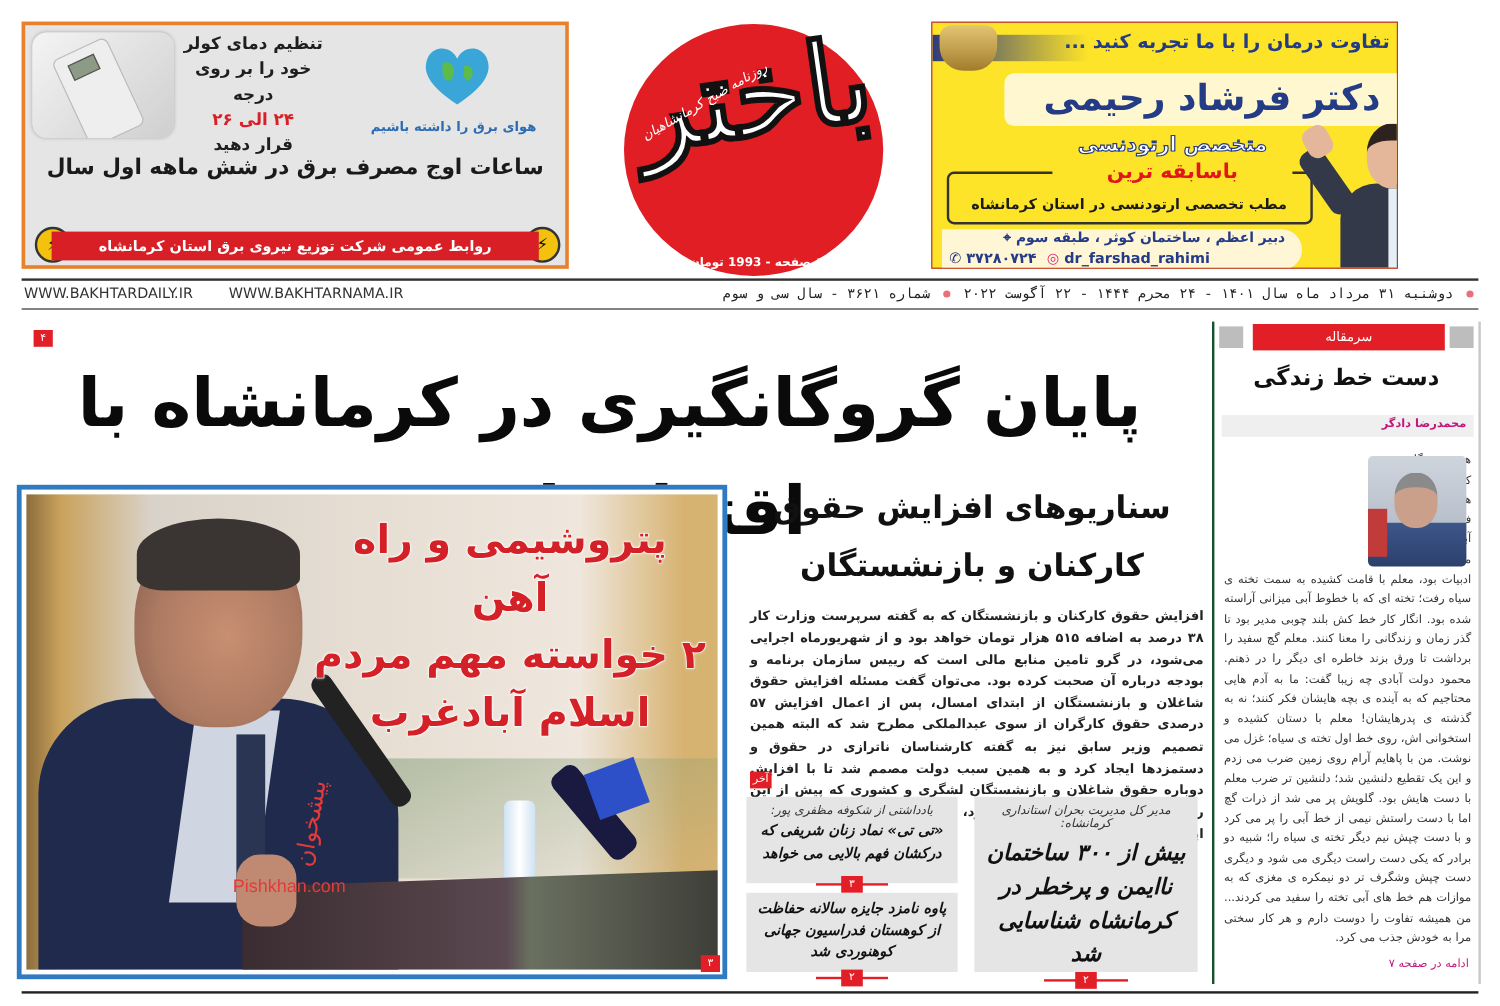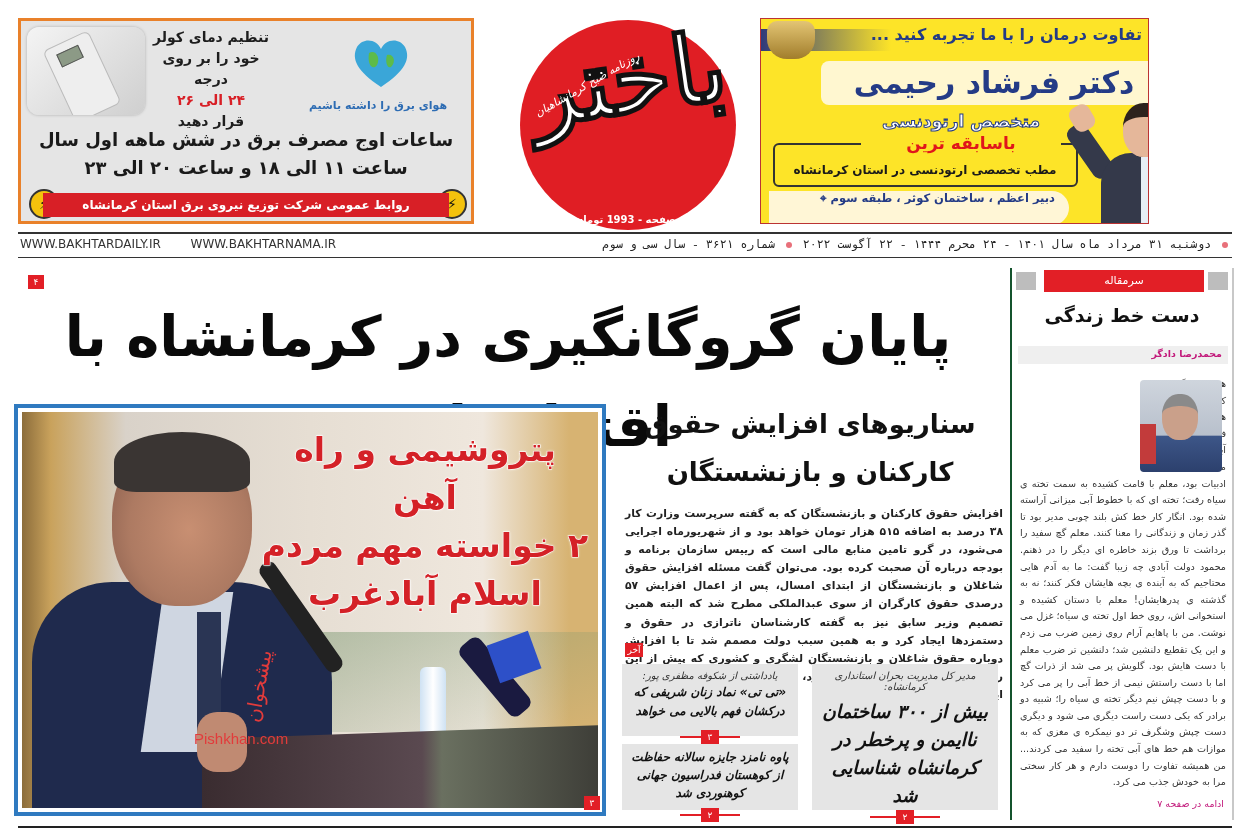--- a/index.html
+++ b/index.html
@@ -16,21 +16,21 @@
   #ad-left .cooler { position:absolute; left:130px; top:6px; width:120px; text-align:center; font-weight:bold; font-size:14px; line-height:21px; color:#1e1e1e; }
   #ad-left .cooler .red { color:#d81f26; }
   #ad-left .heart { position:absolute; left:330px; top:14px; width:60px; height:54px; }
   #ad-left .slogan { position:absolute; left:262px; top:78px; width:190px; text-align:center; font-size:11px; font-weight:bold; color:#2d6cb3; }
   #ad-left .peak1 { position:absolute; left:0; top:108px; width:450px; text-align:center; font-weight:bold; font-size:18px; color:#1a1a1a; }
   #ad-left .peak2 { position:absolute; left:0; top:136px; width:450px; text-align:center; font-weight:bold; font-size:18px; color:#1a1a1a; }
   #ad-left .footer { position:absolute; left:22px; top:172px; width:406px; height:24px; background:#d81f26; color:#fff; font-size:12px; font-weight:bold; text-align:center; line-height:24px; }
   #ad-left .logo-c { position:absolute; top:168px; width:30px; height:30px; border-radius:50%; background:#f4c20d; border:2px solid #333; font-size:14px; text-align:center; line-height:26px; font-weight:bold; }
 
   
-  #ad-right { left: 760px; top: 18px; width: 389px; height: 206px; background: #fde428; border: 1px solid #b33; overflow:hidden; }
+  #ad-right { left: 776px; top: 18px; width: 389px; height: 206px; background: #fde428; border: 1px solid #b33; overflow:hidden; }
   #ad-right .tooth { position:absolute; left:6px; top:2px; width:48px; height:38px; background: linear-gradient(#e3c574,#a17d2b); border-radius: 10px 10px 20px 20px; }
   #ad-right .tooth-bar { position:absolute; left:0; top:10px; width:130px; height:22px; background: linear-gradient(90deg,#2f3a7b,rgba(47,58,123,0)); }
   #ad-right .t1 { position:absolute; right:6px; top:6px; font-size:16px; font-weight:bold; color:#243b86; }
   #ad-right .t2wrap { position:absolute; left:60px; top:42px; width:346px; height:44px; background:#fff7d0; border-radius:8px; }
   #ad-right .t2 { position:absolute; left:60px; top:42px; width:346px; text-align:center; font-size:30px; font-weight:bold; color:#243b86; line-height:44px; }
   #ad-right .t3 { position:absolute; left:90px; top:92px; width:220px; text-align:center; font-size:17px; font-weight:bold; color:#fff; -webkit-text-stroke: 1px #243b86; }
   #ad-right .box { position:absolute; left:12px; top:124px; width:305px; height:44px; border:2px solid #333; border-radius:6px; }
   #ad-right .t4 { position:absolute; left:100px; top:114px; width:200px; text-align:center; font-size:17px; font-weight:bold; color:#e0161b; background:#fde428; }
   #ad-right .t5 { position:absolute; left:14px; top:144px; width:300px; text-align:center; font-size:12px; font-weight:bold; color:#1a1a1a; }
   #ad-right .addrbox { position:absolute; left:8px; top:172px; width:300px; height:34px; background:#fff6d6; border-radius: 0 18px 18px 0; }
@@ -131,21 +131,20 @@
     <div>خود را بر روی درجه</div>
     <div class="red">۲۴ الی ۲۶</div>
     <div>قرار دهید</div>
   </div>
   <svg class="heart" viewBox="0 0 60 54">
     <path d="M30 52 C6 36 0 24 6 12 C12 2 26 4 30 14 C34 4 48 2 54 12 C60 24 54 36 30 52Z" fill="#3aa6d8"></path>
     <path d="M18 18 C24 14 30 22 26 30 C22 36 16 30 18 18Z M36 20 C42 18 46 26 40 32 C36 34 34 26 36 20Z" fill="#5dbb4a"></path>
   </svg>
   <div class="slogan rtl">هوای برق را داشته باشیم</div>
   <div class="peak1 rtl">ساعات اوج مصرف برق در شش ماهه اول سال</div>
-  <div class="peak2 rtl">ساعت ۱۱ الی ۱۸ و ساعت ۲۰ الی ۲۳</div>
   <div class="logo-c" style="left:8px;">⚡</div>
   <div class="logo-c" style="left:416px;">⚡</div>
   <div class="footer rtl">روابط عمومی شرکت توزیع نیروی برق استان کرمانشاه</div>
 </div>
 
 <div id="masthead" class="abs">
   <div class="circle"></div>
   <div class="mark rtl">باختر</div>
   <div class="sub rtl">روزنامه صبح کرمانشاهیان</div>
   <div class="price rtl">۸ صفحه - 1993 تومان</div>
@@ -156,20 +155,26 @@
   <div class="tooth"></div>
   <div class="t1 rtl">تفاوت درمان را با ما تجربه کنید ...</div>
   <div class="t2wrap"></div>
   <div class="t2 rtl">دکتر فرشاد رحیمی</div>
   <div class="t3 rtl">متخصص ارتودنسی</div>
   <div class="box"></div>
   <div class="t4 rtl">باسابقه ترین</div>
   <div class="t5 rtl">مطب تخصصی ارتودنسی در استان کرمانشاه</div>
   <div class="addrbox"></div>
   <div class="addr rtl"><span>دبیر اعظم ، ساختمان کوثر ، طبقه سوم</span> <span>⌖</span></div>
+  <div class="phone">
+    <span>✆</span>
+    <span>۳۷۲۸۰۷۲۴</span>
+    &nbsp;<span style="color:#d6297c">◎</span>
+    <span>dr_farshad_rahimi</span>
+  </div>
   <div class="person">
     <div class="arm"></div>
       <div class="hand"></div>
     <div class="body"></div>
       <div class="shirt"></div>
       <div class="head"></div>
   </div>
 </div>
 
 <div class="hline" style="top:232px;"></div>

